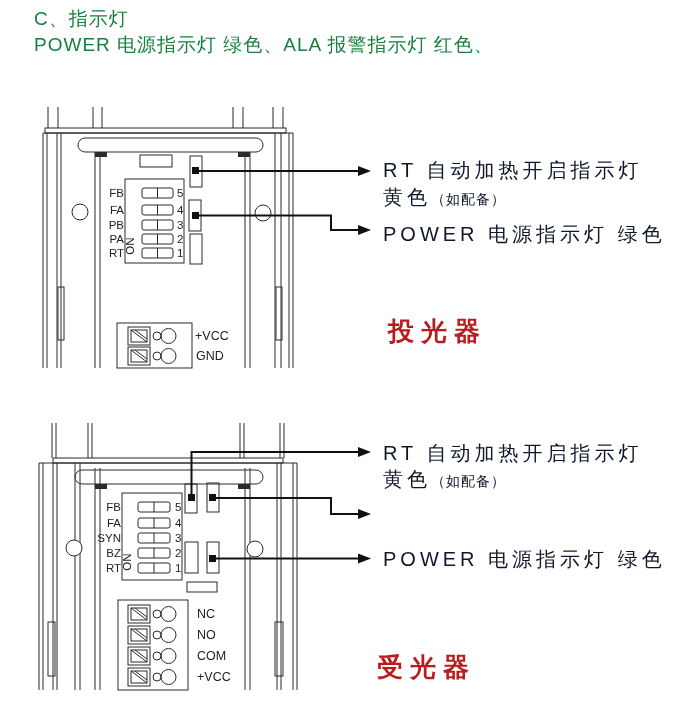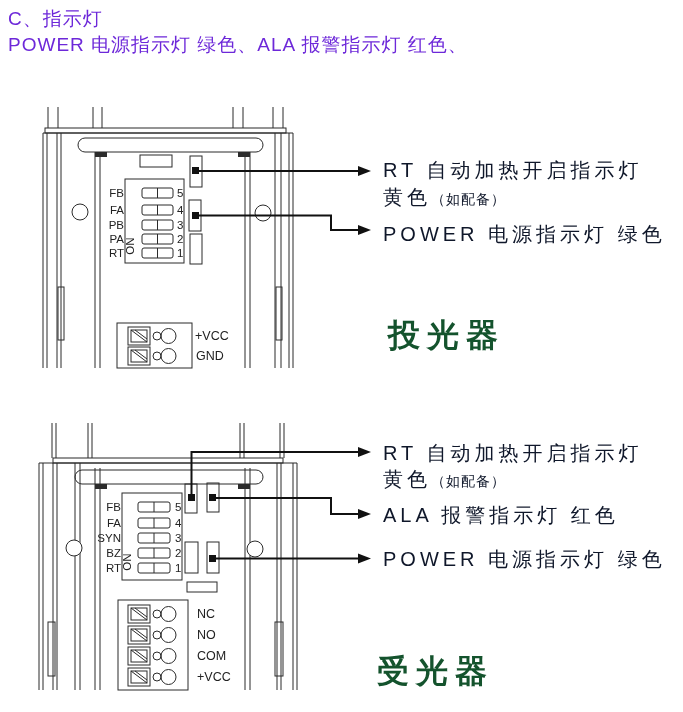--- a/index.html
+++ b/index.html
@@ -1,24 +1,24 @@
 <!DOCTYPE html>
 <html><head>
 <meta charset="utf-8">
 <style>
   html,body{margin:0;padding:0;background:#fff;}
   .page{
     position:relative;width:683px;height:712px;background:#ffffff;overflow:hidden;
     font-family:"Liberation Sans","DejaVu Sans",sans-serif;color:#1c1c1c;
   }
-  .hdr{position:absolute;left:8px;white-space:nowrap;font-size:19px;letter-spacing:1px;color:#6d28d9;}
+  .hdr{position:absolute;left:34px;white-space:nowrap;font-size:19px;letter-spacing:1px;color:#15803d;}
   .hdr .note{font-size:14px;letter-spacing:0.5px;}
   .ann{position:absolute;left:383px;white-space:nowrap;font-size:20px;letter-spacing:4px;color:#0f172a;}
   .ann .note{font-size:14px;letter-spacing:1px;}
-  .dev-title{position:absolute;font-size:32px;font-weight:bold;letter-spacing:7px;color:#14532d;white-space:nowrap;}
+  .dev-title{position:absolute;font-size:26px;font-weight:bold;letter-spacing:7px;color:#b91c1c;white-space:nowrap;}
   svg{position:absolute;}
   svg text{font-family:"Liberation Sans","DejaVu Sans",sans-serif;fill:#222;}
   .dip-t{font-size:11.5px;}
   .term-t{font-size:12.5px;}
 </style>
 </head>
 <body>
 
 <div class="page">
 
@@ -239,17 +239,16 @@
       <polygon points="341,47 328,42 328,52" fill="#111" stroke="none"></polygon>
       <path d="M183,93 H301 V109 H329"></path>
       <polygon points="341,109 328,104 328,114" fill="#111" stroke="none"></polygon>
       <line x1="183" y1="153.5" x2="329" y2="153.5"></line>
       <polygon points="341,153.5 328,148.5 328,158.5" fill="#111" stroke="none"></polygon>
     </g>
   </svg>
 
   <div class="ann" style="top:440px;">RT 自动加热开启指示灯</div>
   <div class="ann" style="top:466px;"><span>黄色</span><span class="note">（如配备）</span></div>
-  <div class="ann" style="top:502px;">ALA 报警指示灯 红色</div>
   <div class="ann" style="top:546px;">POWER 电源指示灯 绿色</div>
   <div class="dev-title" style="left:377px;top:650px;text-align:center;">受光器</div>
 
 </div>
 
 </body></html>

